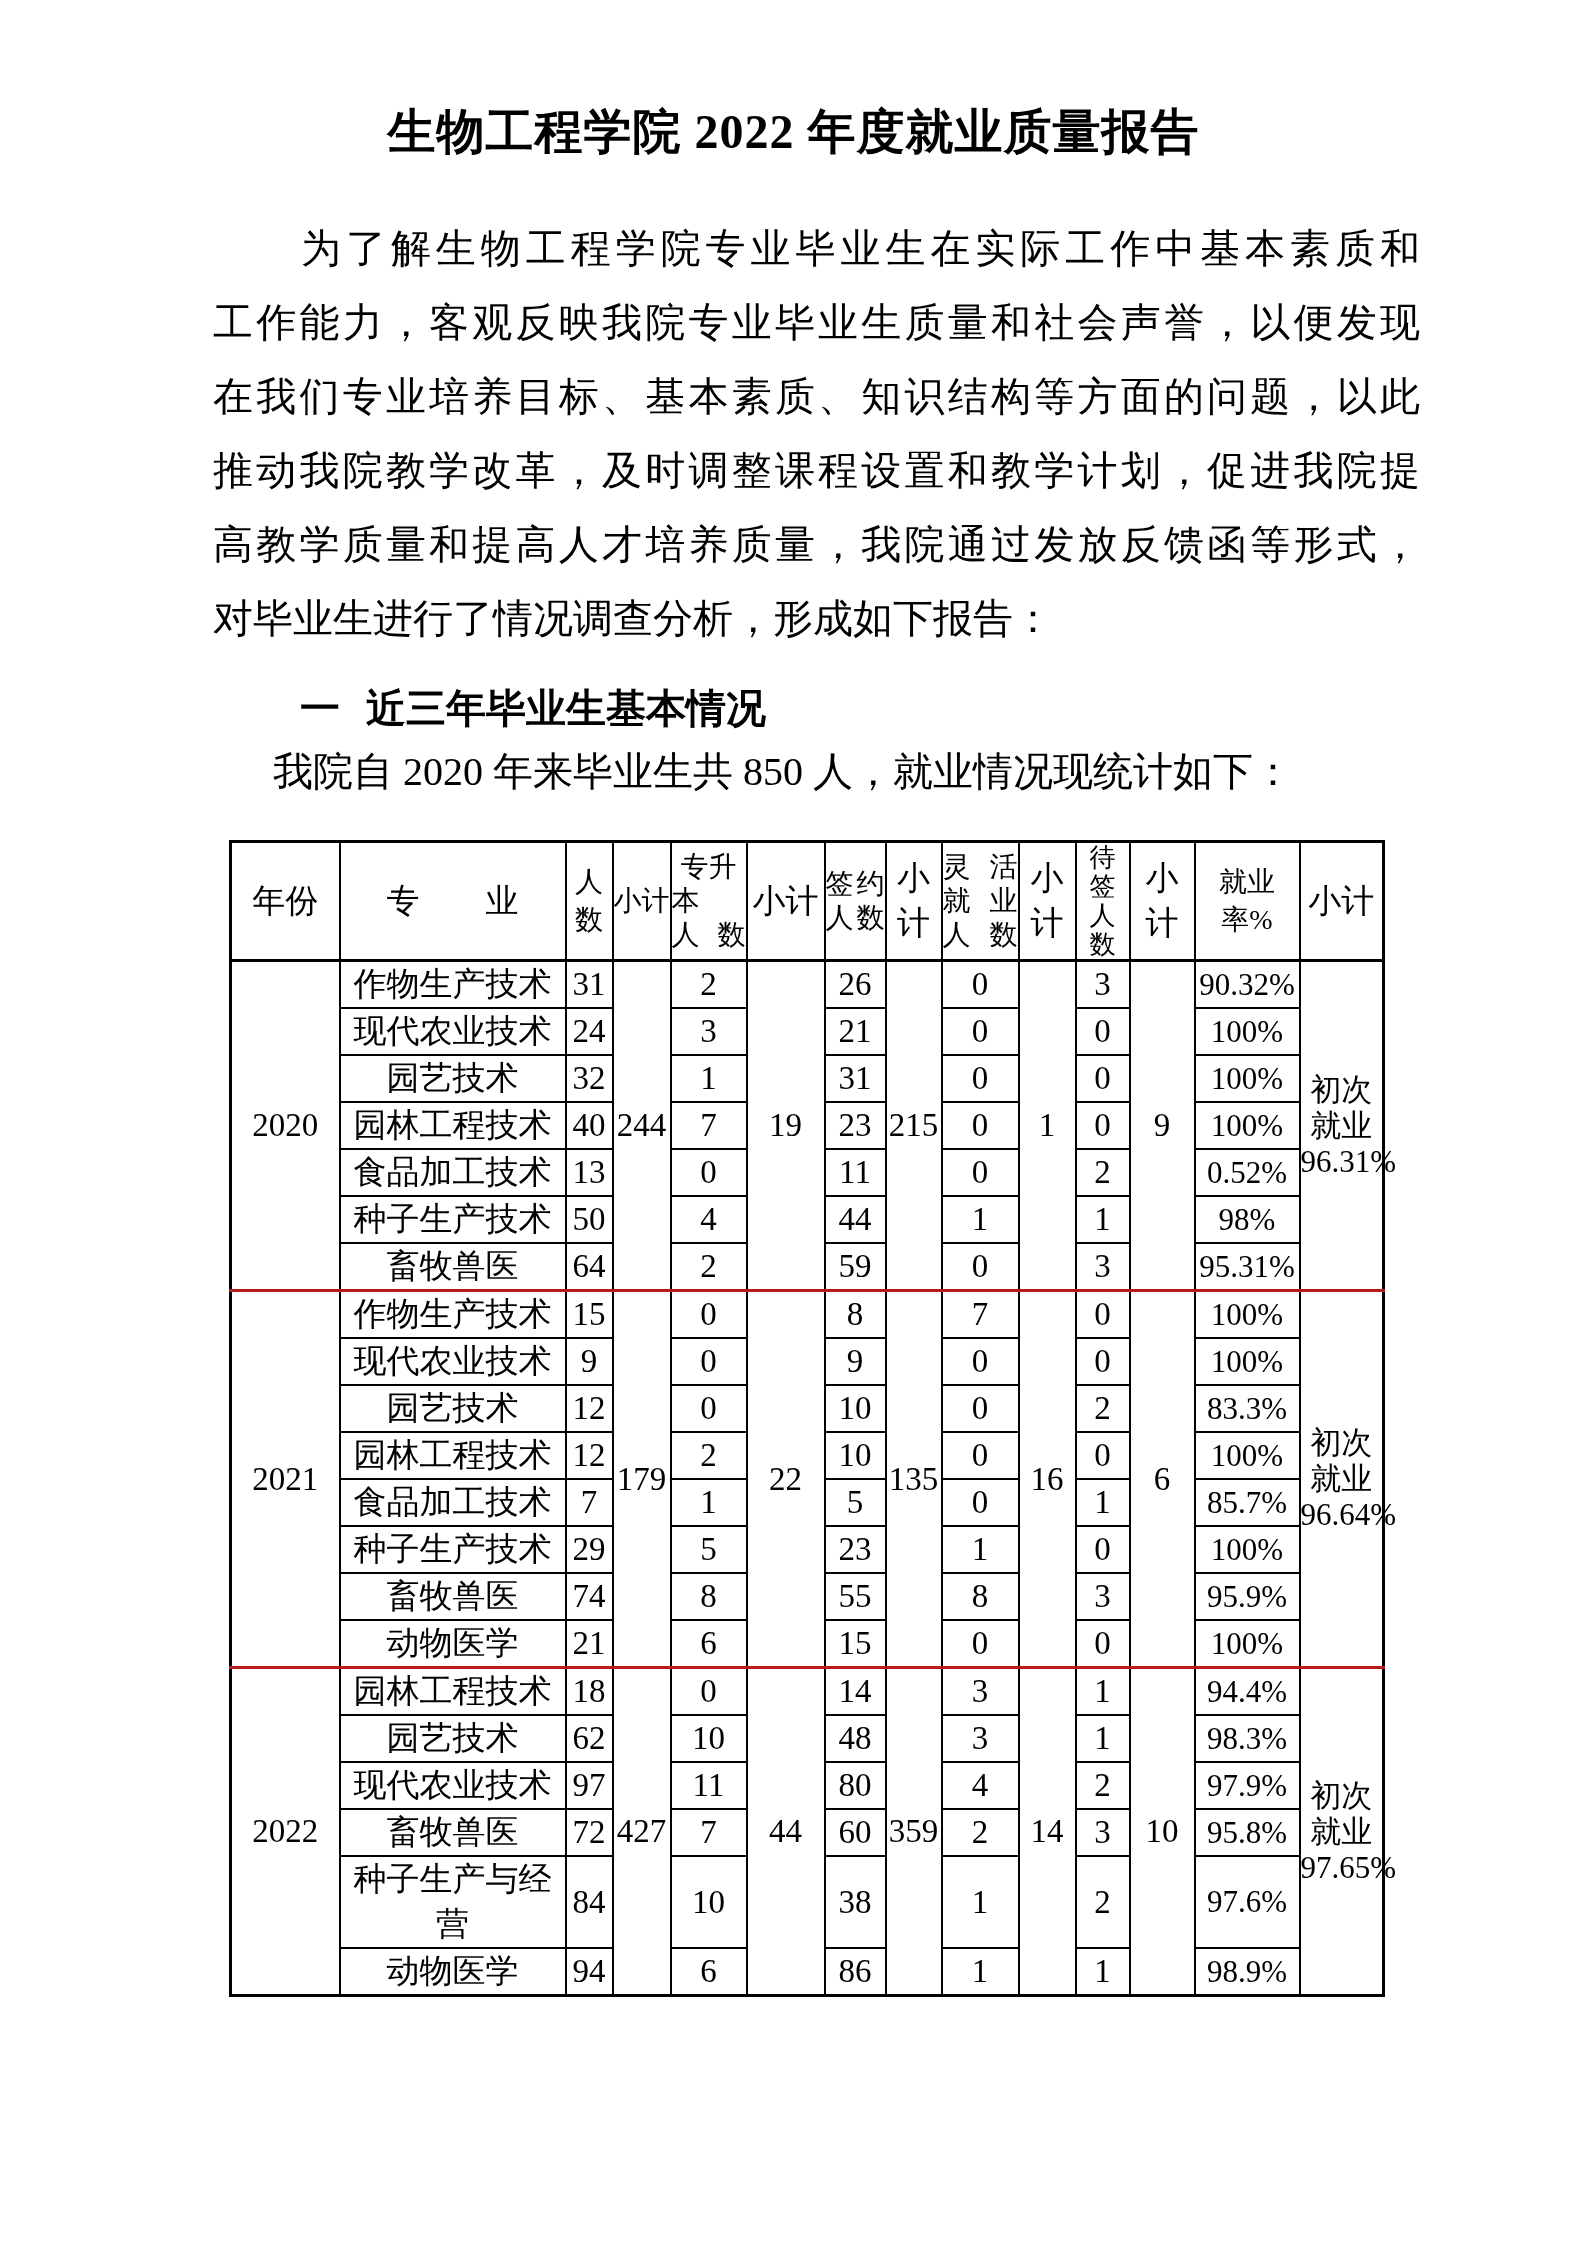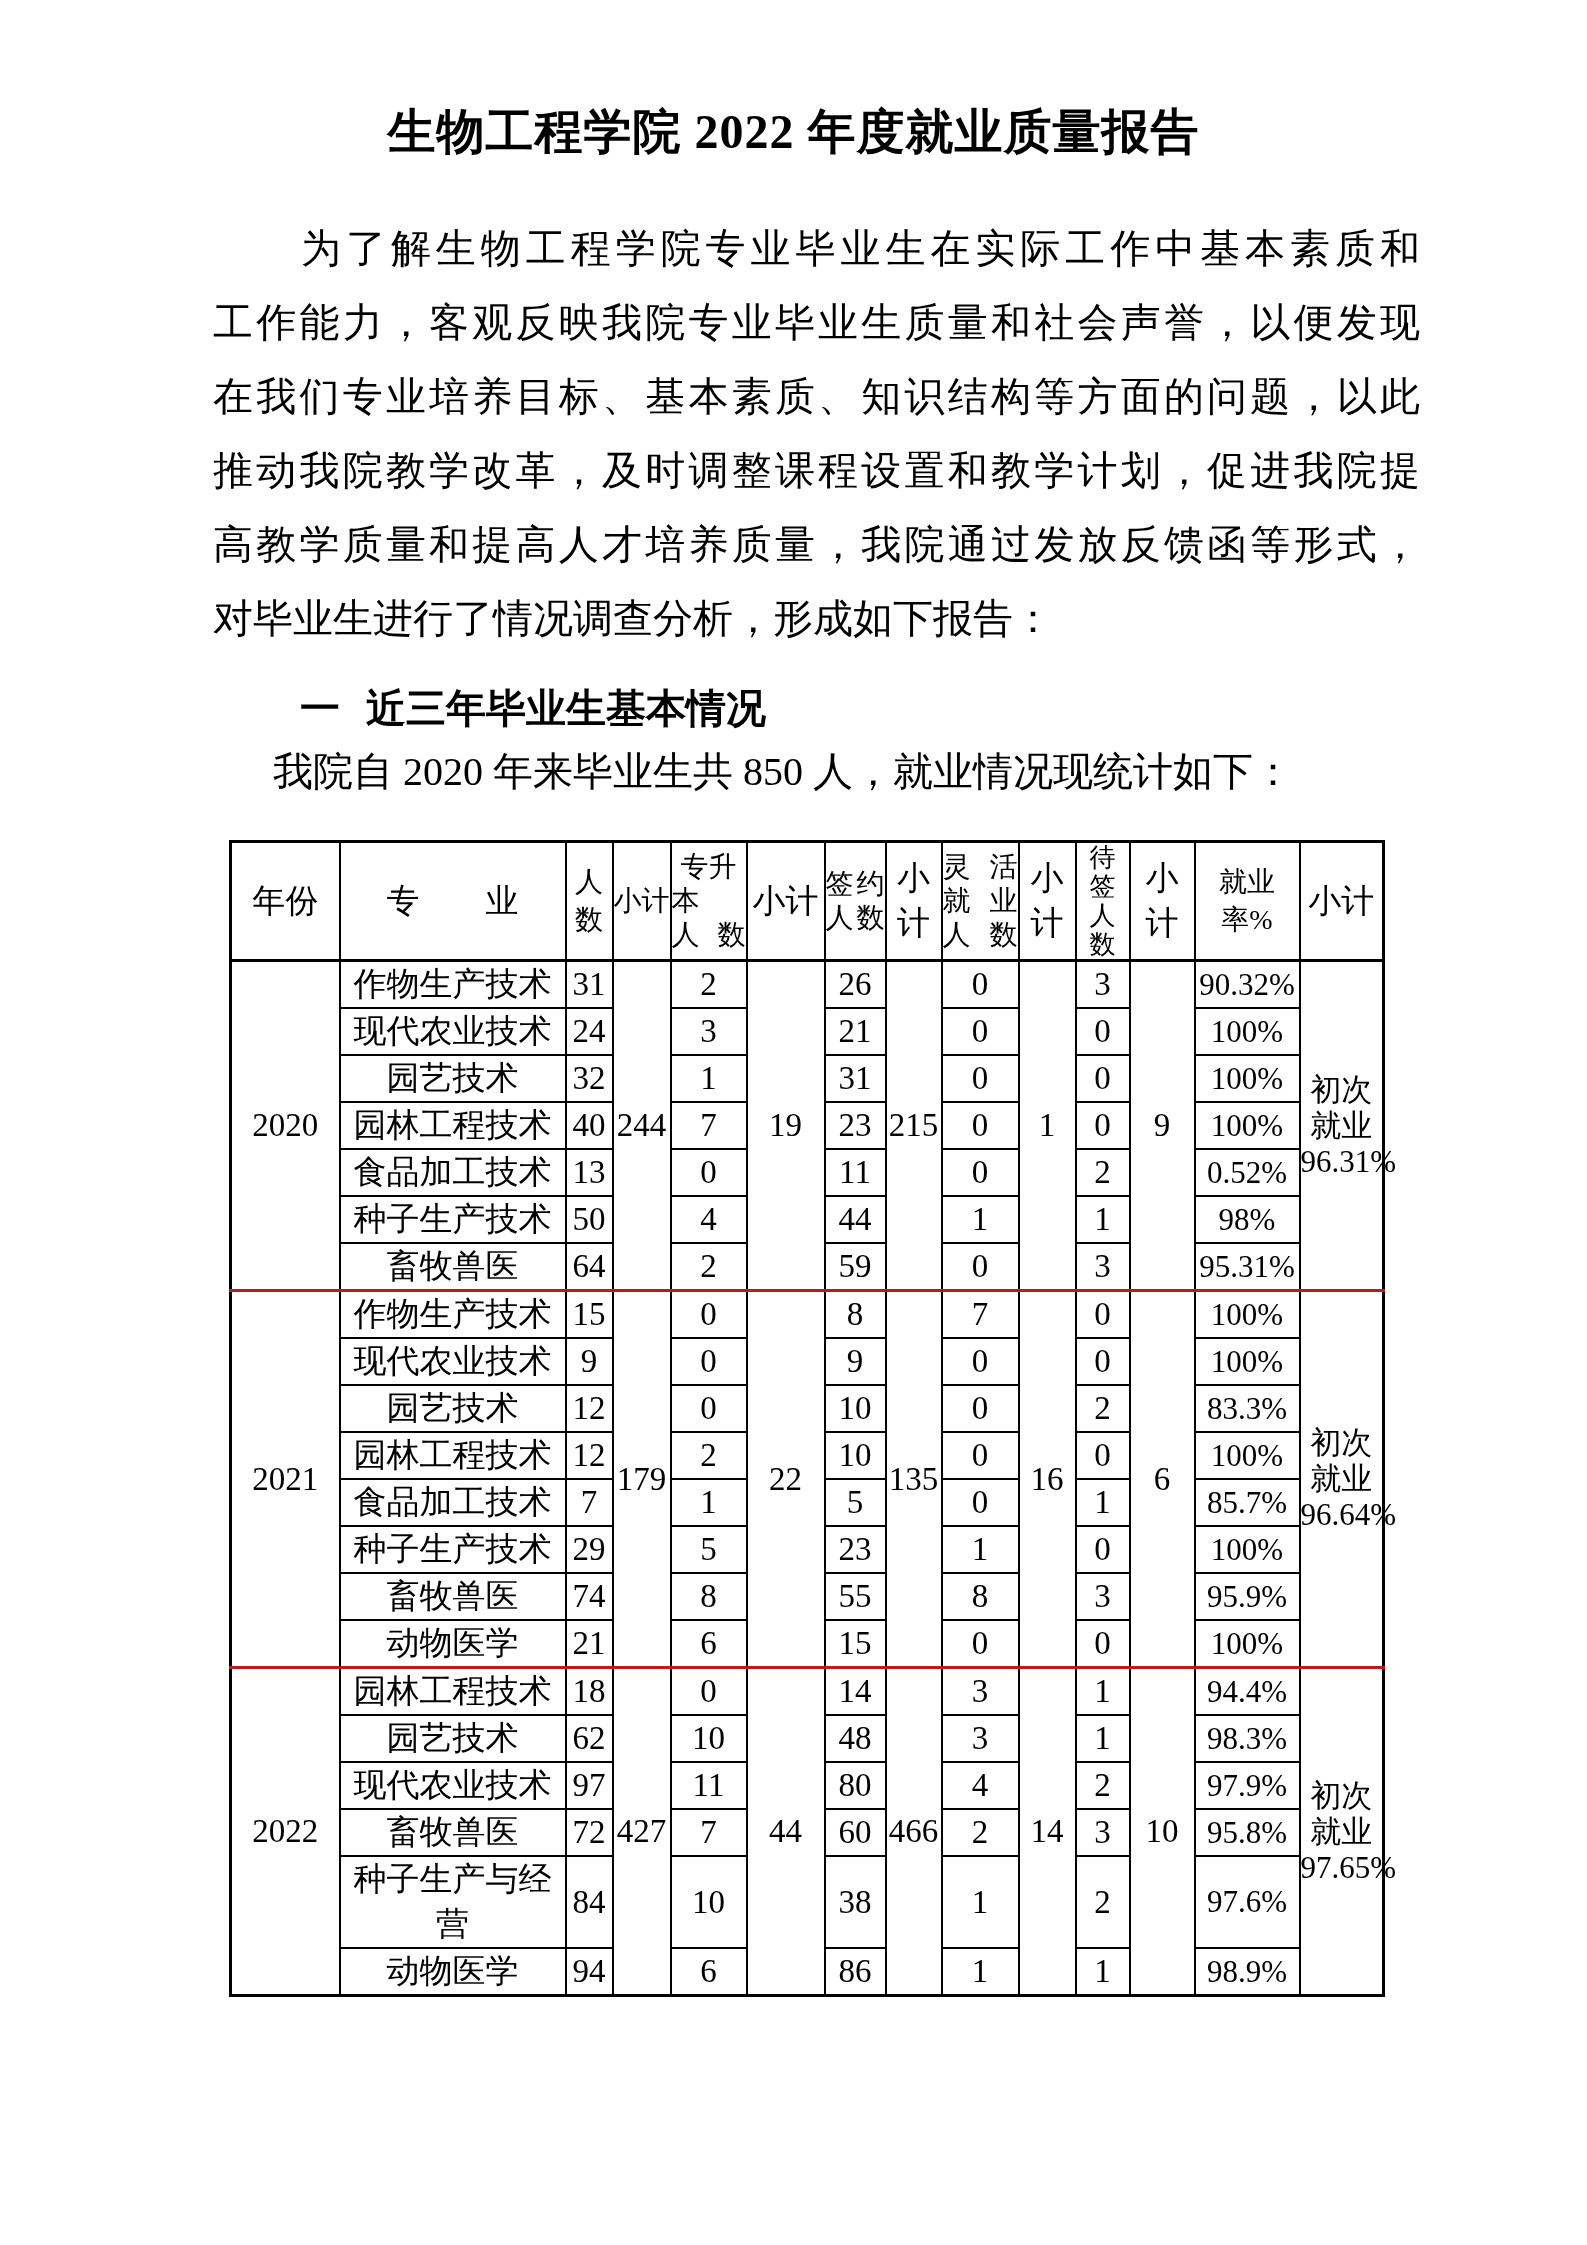--- a/index.html
+++ b/index.html
@@ -273,21 +273,21 @@
             <td class="rate-cell">100%</td>
           </tr>
           <tr class="group-first">
             <td rowspan="6">2022</td>
             <td>园林工程技术</td>
             <td>18</td>
             <td rowspan="6">427</td>
             <td>0</td>
             <td rowspan="6">44</td>
             <td>14</td>
-            <td rowspan="6">466</td>
+            <td rowspan="6">359</td>
             <td>3</td>
             <td rowspan="6">14</td>
             <td>1</td>
             <td rowspan="6">10</td>
             <td class="rate-cell">94.4%</td>
             <td rowspan="6" class="rate-sub">初次<br>就业<br>97.65%</td>
           </tr>
           <tr>
             <td>园艺技术</td>
             <td>62</td>

